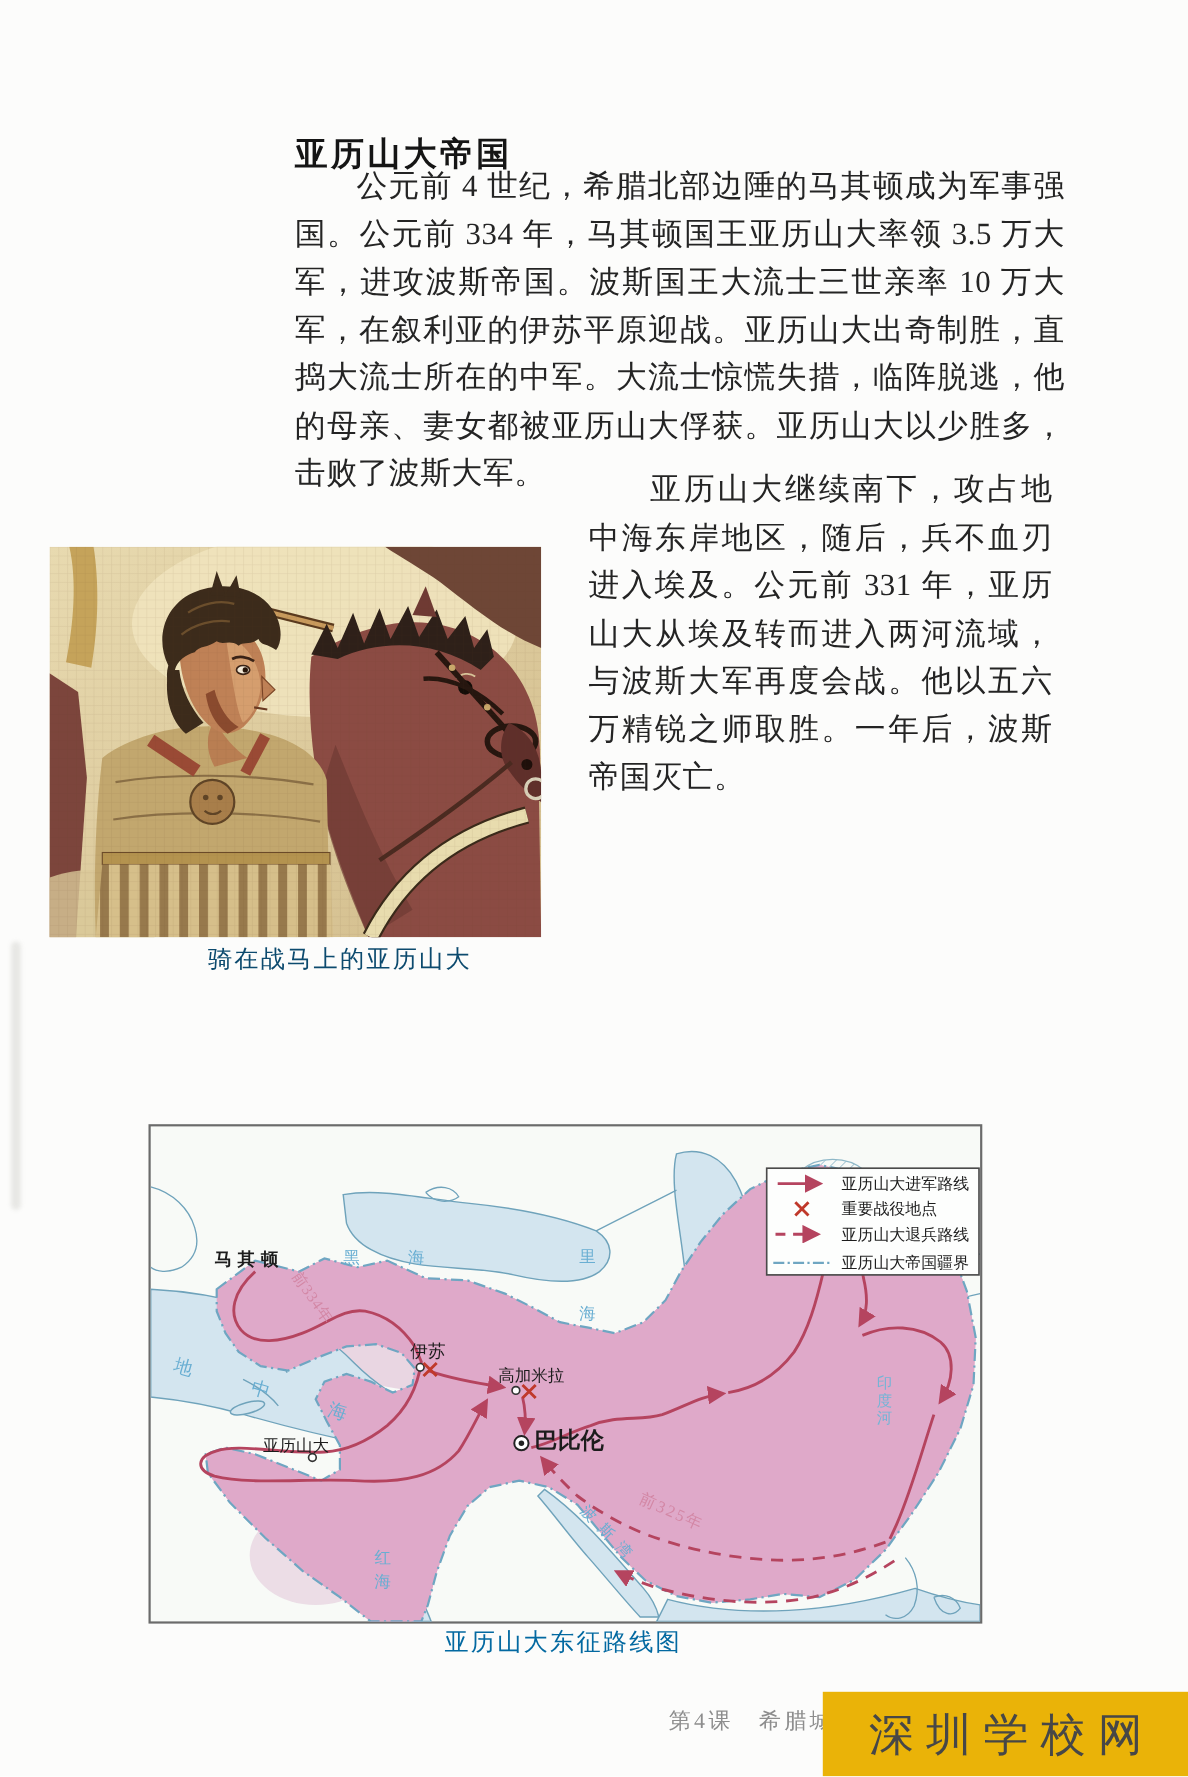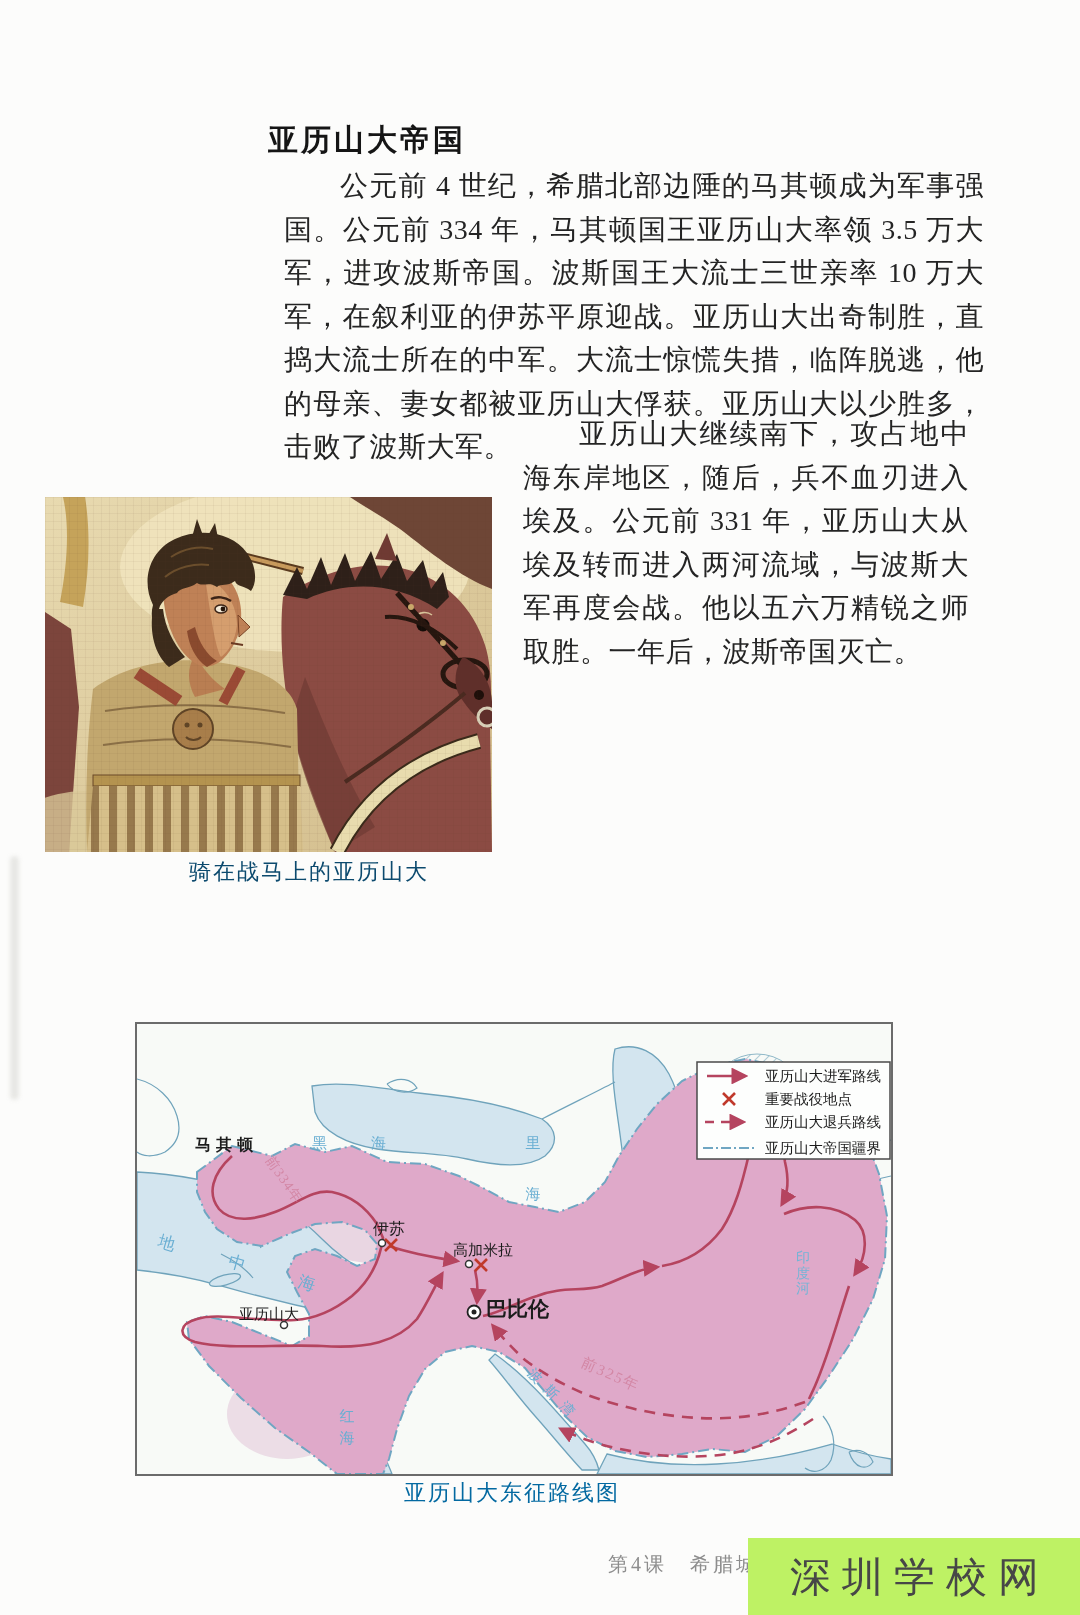--- a/index.html
+++ b/index.html
@@ -1,36 +1,36 @@
 <!DOCTYPE html>
 <html lang="zh"><head>
 <meta charset="utf-8">
 <style>
   html,body{margin:0;padding:0;background:#ffffff;}
   #page{position:relative;width:1080px;height:1615px;background:#fcfcfb;overflow:hidden;
         font-family:"Liberation Serif",serif;}
   .page-title{position:absolute;left:268px;top:100px;font-family:"Liberation Sans",sans-serif;
               font-weight:700;font-size:30px;letter-spacing:3px;color:#151515;}
-  .body-text{position:absolute;margin:16px;font-size:28px;line-height:43.5px;color:#242424;
+  .body-text{position:absolute;margin:0;font-size:28px;line-height:43.5px;color:#242424;
              text-align:justify;text-indent:2em;letter-spacing:.5px;}
   #p1{left:268px;top:148px;width:700px;}
   #col-right{position:absolute;left:523px;top:412px;width:446px;}
-  #col-right p{position:static;margin:0;}
+  #col-right p{position:static;margin:12px;}
   #p4{left:268px;top:892px;width:700px;}
   #figure{position:absolute;left:45px;top:497px;width:447px;}
   #figure svg{display:block;}
   .fig-caption{position:absolute;left:45px;top:857px;width:470px;text-align:center;
                text-indent:58px;font-size:22px;color:#0c4a6e;letter-spacing:2px;}
   #map-frame{position:absolute;left:135px;top:1022px;width:754px;height:450px;
              border:2px solid #6b6b6b;background:#f8faf7;box-sizing:content-box;}
   .map-caption{position:absolute;left:135px;top:1478px;width:754px;text-align:center;
                font-size:22px;color:#0369a1;letter-spacing:2px;font-family:Liberation Serif, serif;}
   .footer-lesson{position:absolute;left:608px;top:1551px;font-size:20px;color:#8d8d8d;
                  letter-spacing:3px;}
-  .watermark-box{position:absolute;left:748px;top:1538px;width:332px;height:77px;background:#bef264;}
+  .watermark-box{position:absolute;left:748px;top:1538px;width:332px;height:77px;background:#eab308;}
   .watermark{position:absolute;left:42px;top:12px;font-size:41px;color:#474747;
              letter-spacing:11px;font-family:"Liberation Serif",serif;}
   .edge-smudge{position:absolute;left:10px;top:856px;width:9px;height:244px;background:#cfcfca;
                opacity:.45;border-radius:5px;filter:blur(2px);}
   svg text{font-family:"Liberation Serif",serif;}
 </style>
 </head>
 <body>
 
 <div id="page">

